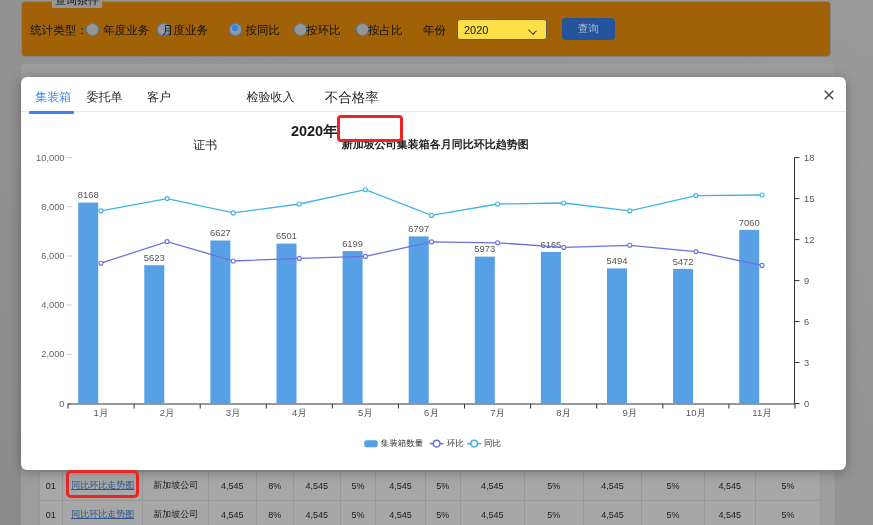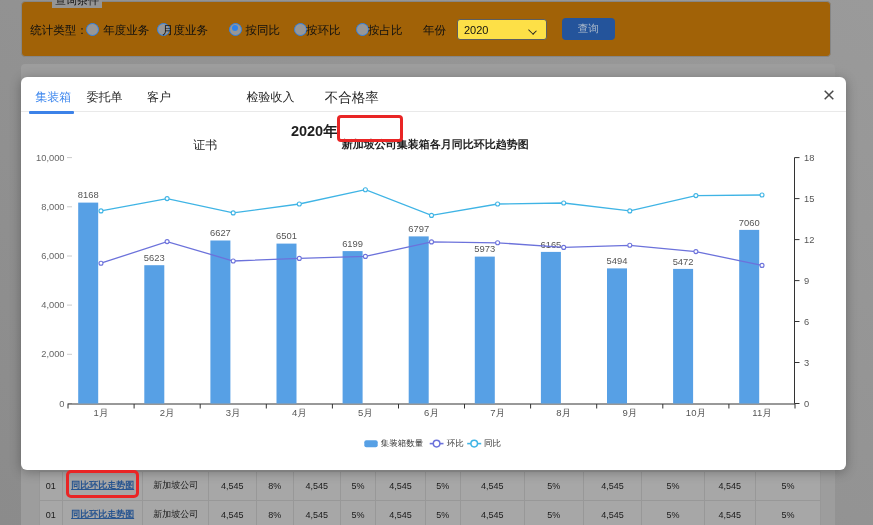--- a/index.html
+++ b/index.html
@@ -10,21 +10,21 @@
 #card2 { left:21px; top:64px; width:814px; height:461px; background:#9d9d9d; border-radius:4px 4px 0 0; }
 .flabel { color:#101010; font-size:11.5px; top:23px; }
 .radio { width:13px; height:13px; border:1.8px solid #2e82ea; border-radius:50%; top:22.5px; background:#979797; }
 .radio.sel::after { content:""; position:absolute; left:1.7px; top:1.7px; width:6px; height:6px; background:#2e82ea; border-radius:50%; }
 #sel { left:457px; top:19px; width:90px; height:20.5px; background:#fde047; border:1px solid #5e5e5e; border-radius:3px; }
 #sel span { position:absolute; left:6px; top:4px; font-size:11px; color:#111; }
 #chev { position:absolute; right:10px; top:6.5px; width:7px; height:7px; border-right:1.5px solid #222; border-bottom:1.5px solid #222; transform:rotate(45deg) scale(1,0.75); }
 #qbtn { left:562px; top:18px; width:52.5px; height:21.5px; background:#24549B; border-radius:4px; color:#AEBBCB; font-size:10.5px; text-align:center; line-height:21.5px;font-family:Liberation Serif, serif; }
 .btab { position:absolute; left:38.8px; top:470.5px; border-collapse:collapse; table-layout:fixed; }
 .btab td { border:1px solid #989898; background:#a7a7a7; height:29px; text-align:center; font-size:9px; color:#1a1a1a;margin-left:20px; }
-.btab .lnk { color:#285590; text-decoration:underline;font-weight:bold; }
+.btab .lnk { color:#285590; text-decoration:underline; }
 
 #modal { left:21px; top:77px; width:825px; height:393px; background:#fff; border-radius:6px; box-shadow:0 2px 12px rgba(0,0,0,0.3); }
 .tab { top:12px; font-size:12px; color:#262626; }
 #tabline { left:0; top:34px; width:825px; height:1px; background:#e9e9e9; position:absolute; }
 #tabul { left:7.6px; top:33.5px; width:45px; height:3px; background:#3c82e8; position:absolute; border-radius:1px; }
 #xbtn { left:802.9px; top:13.4px; width:10px; height:10px; }
 #xbtn svg { display:block; }
 #title { left:0; top:45px; width:720px; height:18px; }
 .t1 { position:absolute; left:269.9px; top:0; font-size:14.5px; font-weight:bold; color:#1f1f1f; }
 .t2 { position:absolute; left:320.8px; top:2.5px; font-size:11px; font-weight:bold; color:#1f1f1f;margin-top:12px; }

